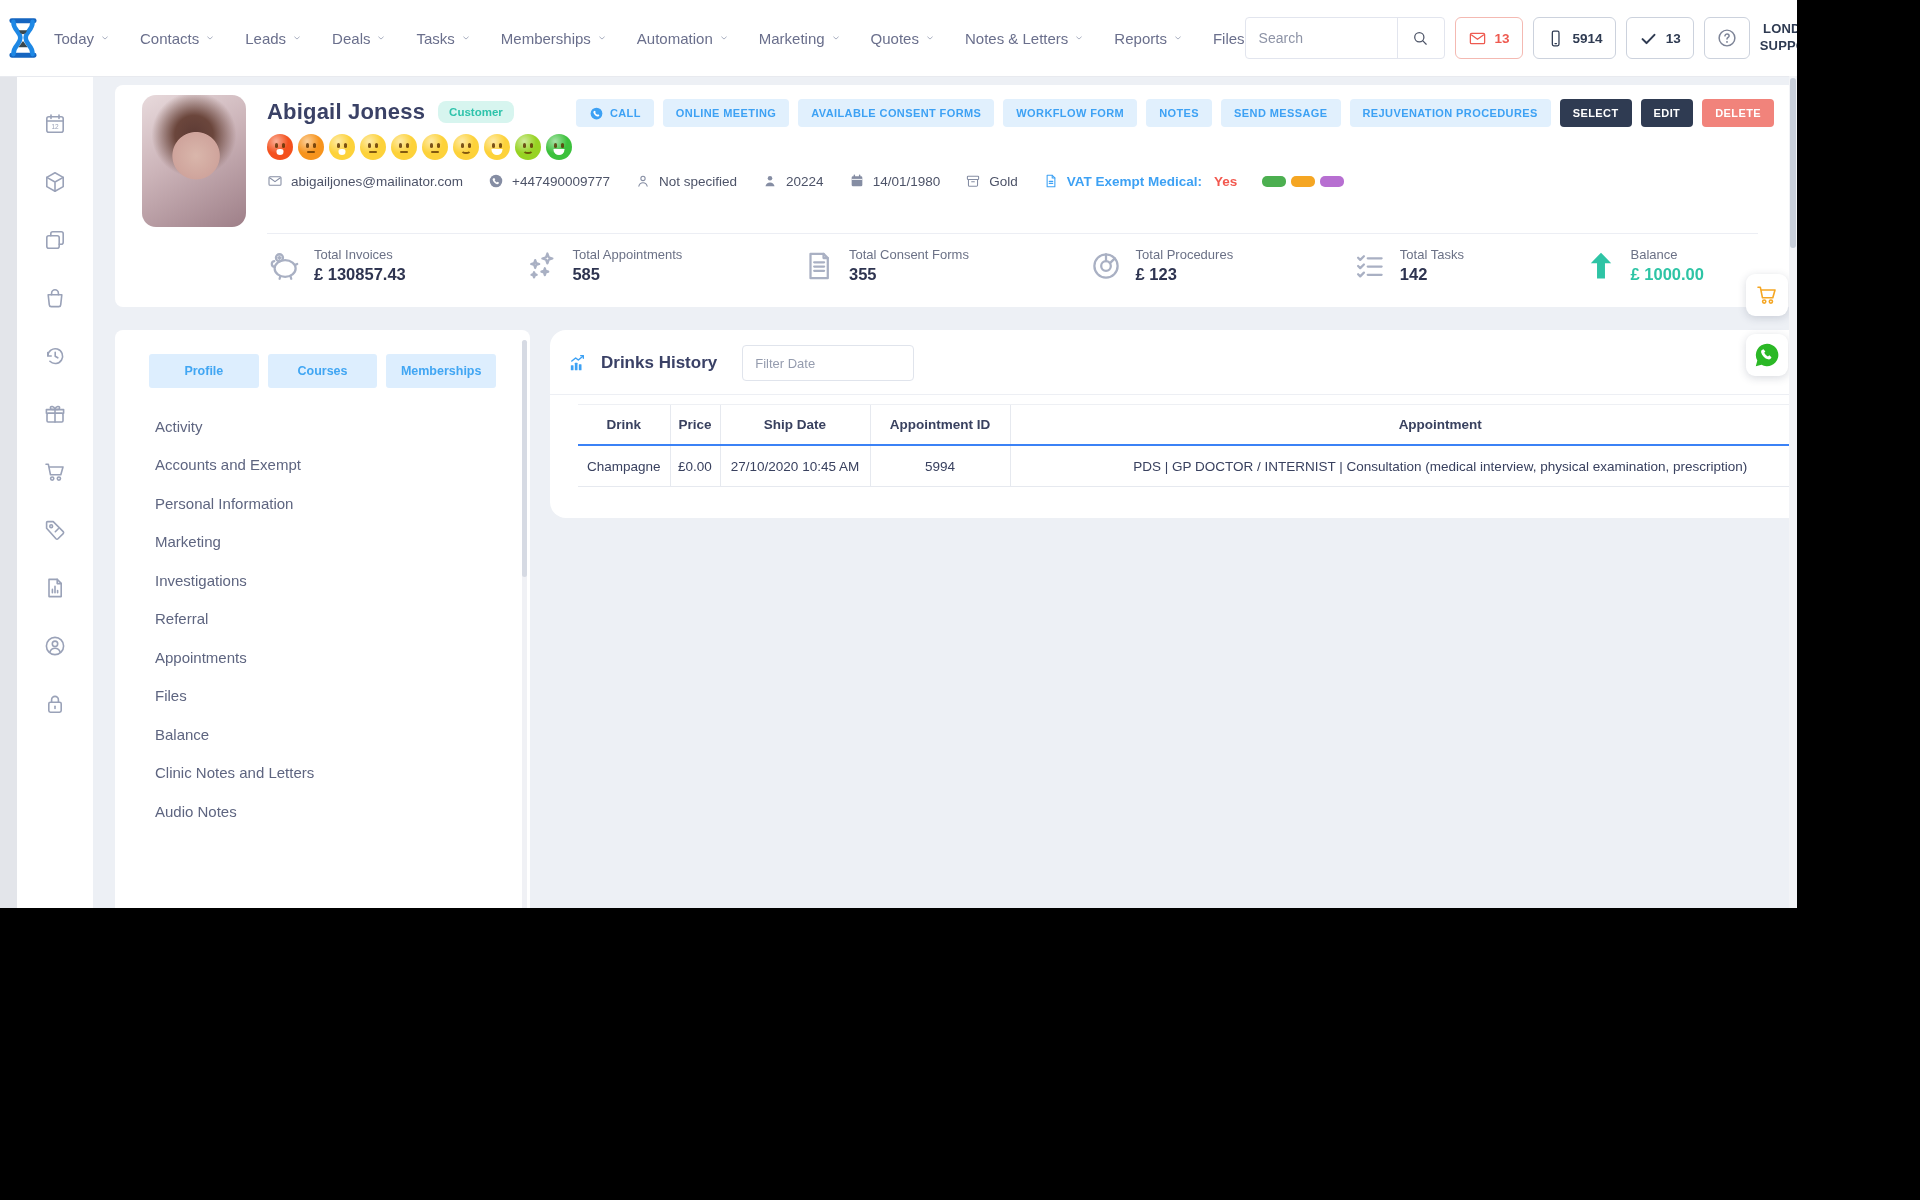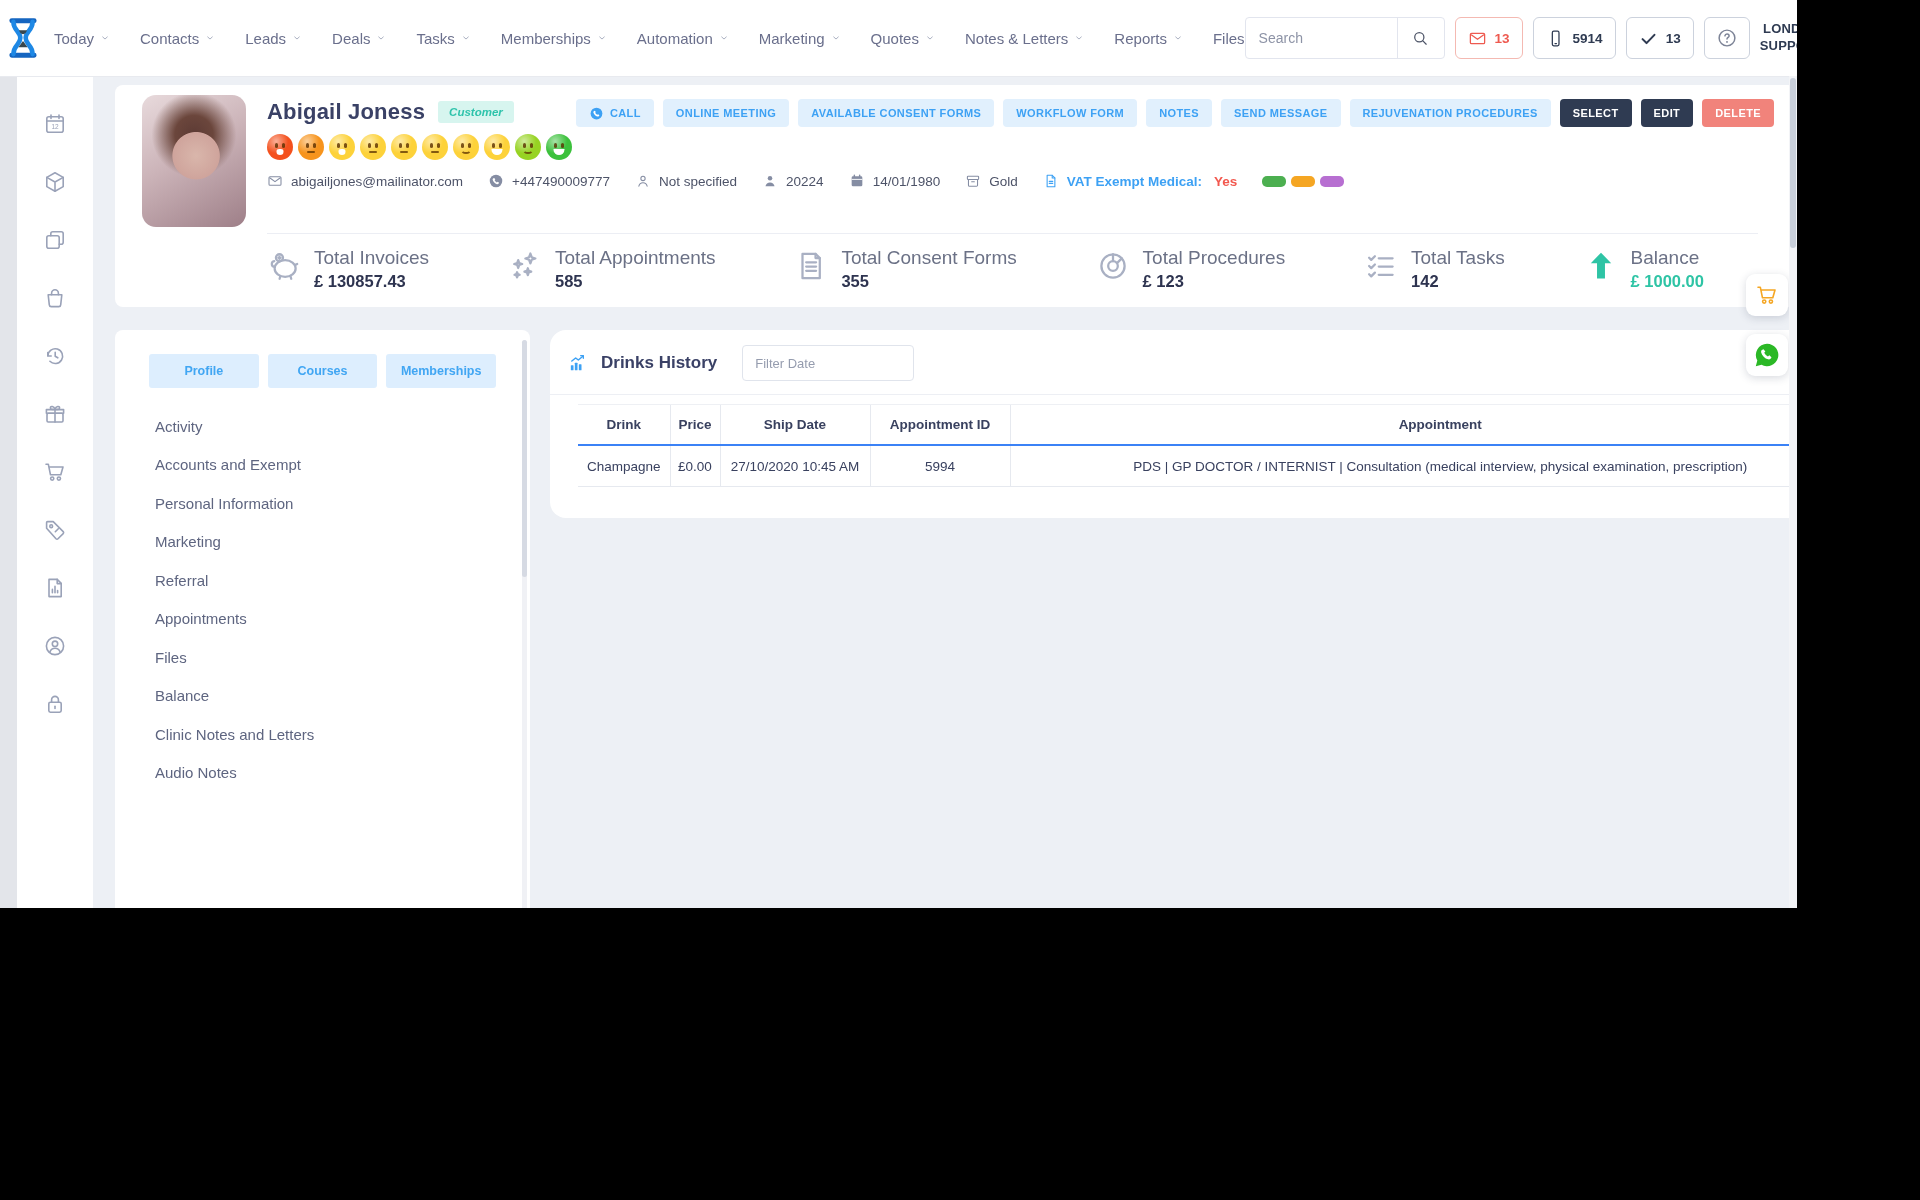--- a/index.html
+++ b/index.html
@@ -31,21 +31,21 @@
   
   .client-card{position:absolute;left:115px;top:85px;right:1px;height:222px;background:#fff;border-radius:8px;}
   .photo{position:absolute;left:27px;top:10px;width:104px;height:132px;border-radius:14px;
     background:
       radial-gradient(circle at 52% 46%, #d9b6ab 0%, #cfa49c 26%, rgba(0,0,0,0) 27%),
       radial-gradient(circle at 50% 30%, #5d3b35 0%, #6b463c 18%, rgba(0,0,0,0) 40%),
       linear-gradient(150deg,#e8dadc 0%,#cbb3b8 45%,#9e7f88 100%);}
   .client-main{position:absolute;left:152px;top:14px;right:20px;}
   .name-row{display:flex;align-items:center;gap:13px;}
   .client-name{font-size:22px;font-weight:bold;color:#3a4166;letter-spacing:.2px;}
-  .type-badge{background:#d7f5ef;color:#2ec3ab;font-size:11.5px;font-weight:bold;padding:5px 11px;border-radius:3px;font-style:italic;}
+  .type-badge{background:#d7f5ef;color:#2ec3ab;font-size:11.5px;font-weight:bold;padding:5px 11px;border-radius:8px;}
   .mood-row{margin-top:9px;display:flex;gap:5px;}
   .emoji{width:26px;height:26px;border-radius:50%;position:relative;cursor:pointer;
     background-image:radial-gradient(circle at 35% 28%, rgba(255,255,255,.55), rgba(255,255,255,0) 48%);}
   .emoji .eyes{position:absolute;top:9px;left:8px;width:3px;height:4.5px;border-radius:2px;background:rgba(90,48,0,.8);box-shadow:7px 0 rgba(90,48,0,.8);}
   .mouth{position:absolute;left:50%;transform:translateX(-50%);}
   .m-open-frown{top:15px;width:7px;height:6px;background:#fff;border-radius:45% 45% 55% 55%/40% 40% 60% 60%;}
   .m-flat{top:17px;width:8px;height:2.4px;background:rgba(90,48,0,.75);border-radius:2px;}
   .m-smile{top:12px;width:11px;height:8px;border:2.2px solid transparent;border-bottom-color:rgba(90,48,0,.75);border-radius:50%;box-sizing:border-box;}
   .m-grin{top:15px;width:11px;height:6px;background:#fff;border-radius:0 0 11px 11px;}
   .contact-row{margin-top:13px;display:flex;align-items:center;gap:25px;font-size:13.5px;color:#4d5368;}
@@ -57,21 +57,21 @@
   .tag{width:24px;height:11px;border-radius:5px;}
   .actions{position:absolute;right:22px;top:14px;display:flex;gap:9px;align-items:center;}
   .btn{height:28px;display:flex;align-items:center;gap:6px;padding:0 13px;border-radius:4px;font-size:11px;font-weight:bold;letter-spacing:.4px;cursor:pointer;white-space:nowrap;}
   .btn-light{background:#e1f0fd;color:#3da1f4;}
   .btn-dark{background:#2f3b52;color:#fff;}
   .btn-danger{background:#f1837b;color:#fff;}
   .hr{position:absolute;left:152px;right:38px;top:148px;height:1px;background:#eceef4;}
   .stats-row{position:absolute;left:152px;right:92px;top:162px;display:flex;justify-content:space-between;}
   .stat{display:flex;align-items:flex-start;gap:13px;}
   .stat .st-ic{color:#a9b0c3;display:flex;margin-top:2px;}
-  .stat .st-label{font-size:19px;color:#6b7186;}
+  .stat .st-label{font-size:13px;color:#6b7186;}
   .stat .st-value{font-size:16.5px;font-weight:bold;color:#2e3450;margin-top:3px;}
 
   
   .profile-card{position:absolute;left:115px;top:330px;width:415px;height:612px;background:#fff;border-radius:8px;box-sizing:border-box;padding:24px 34px;}
   .tabs{display:flex;gap:9px;}
   .tab{flex:1;height:34px;background:#ddeefe;color:#41a6f3;font-size:12.5px;font-weight:bold;display:flex;align-items:center;justify-content:center;border-radius:3px;cursor:pointer;}
   .menu{margin-top:19px;}
   .menu-item{height:38.5px;display:flex;align-items:center;padding:0 12px;margin:0 -6px;font-size:15px;color:#5e6580;border-radius:4px;cursor:pointer;}
   .menu-item.active{background:#eef1f7;color:#3fa9f5;}
   .pscroll{position:absolute;right:3px;top:10px;bottom:10px;width:5px;background:#f0f1f5;border-radius:3px;cursor:pointer;}
@@ -585,20 +585,21 @@
       <div class="tabs" id="tabs-row">
           <div class="tab">Profile</div>
           <div class="tab">Courses</div>
           <div class="tab">Memberships</div>
         </div>
       <div class="menu" id="menu-list">
           <div class="menu-item">Activity</div>
           <div class="menu-item">Accounts and Exempt</div>
           <div class="menu-item">Personal Information</div>
           <div class="menu-item">Marketing</div>
+          <div class="menu-item">Investigations</div>
           <div class="menu-item">Referral</div>
           <div class="menu-item">Appointments</div>
           <div class="menu-item">Files</div>
           <div class="menu-item">Balance</div>
           <div class="menu-item">Clinic Notes and Letters</div>
           <div class="menu-item">Audio Notes</div>
         </div>
       <div class="pscroll">
           <div class="thumb"></div>
         </div>

